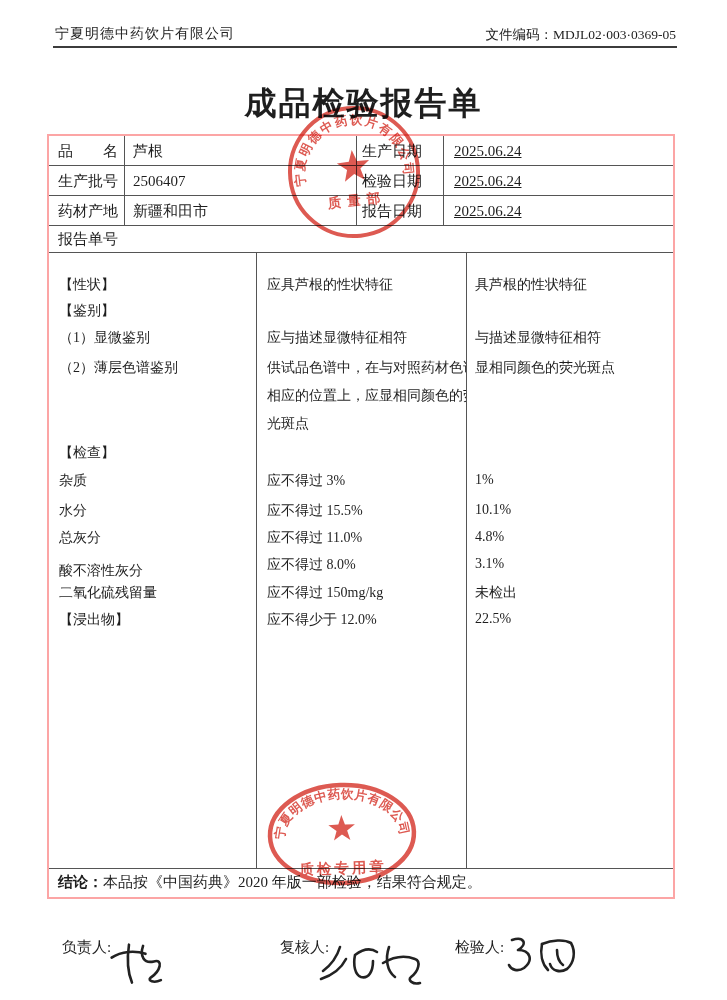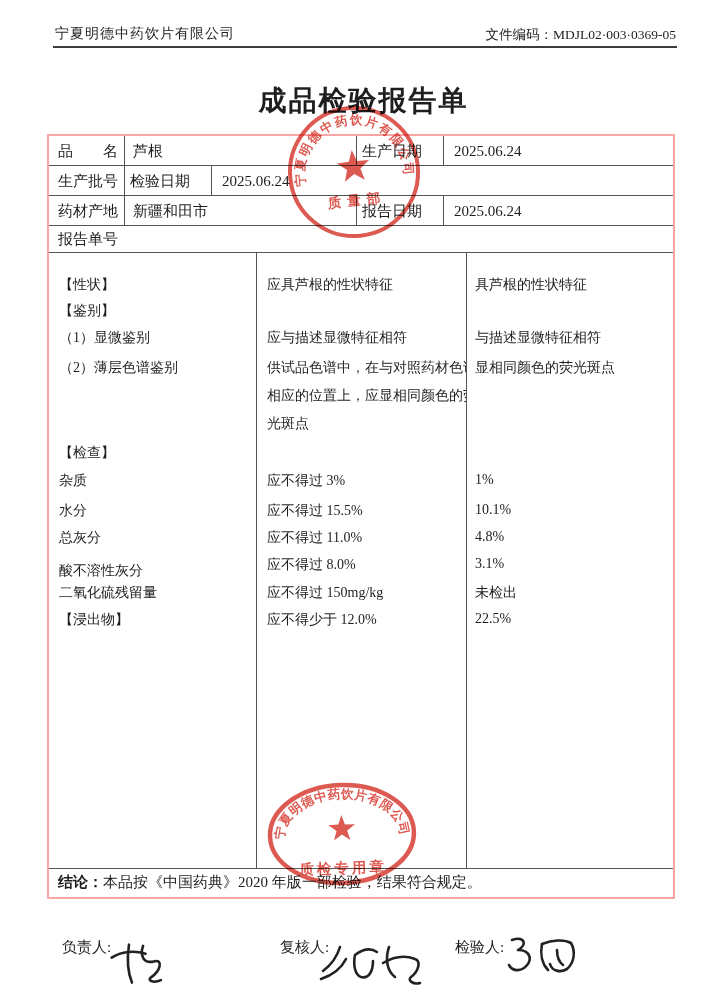--- a/index.html
+++ b/index.html
@@ -6,33 +6,33 @@
   body{
     width:727px;height:1000px;position:relative;background:#ffffff;
     font-family:"Liberation Serif","DejaVu Serif",serif;color:#1e1e1e;
     overflow:hidden;
   }
   .abs{position:absolute;}
   
   .hdr-company{left:55px;top:25px;font-size:14px;letter-spacing:1px;}
   .hdr-code{right:51px;top:26px;font-size:13.5px;}
   .hdr-rule{left:53px;right:50px;top:46px;height:2px;background:#3c3c3c;}
-  .doc-title{left:0;right:0;top:82px;text-align:center;font-size:28px;font-weight:bold;letter-spacing:2px;}
+  .doc-title{left:0;right:0;top:82px;text-align:center;font-size:32px;font-weight:bold;letter-spacing:2px;}
   
   .report-table{left:47px;top:134px;width:628px;border:2px solid #fca5a5;box-sizing:border-box;background:transparent;}
   .trow{display:flex;border-bottom:1px solid #555;box-sizing:border-box;}
   .trow:last-child{border-bottom:none;}
   .tcell{box-sizing:border-box;border-right:1px solid #555;overflow:hidden;white-space:nowrap;}
   .tcell:last-child{border-right:none;}
   .info-row{height:30px;line-height:30px;font-size:15px;}
   .info-row4{height:27px;line-height:27px;font-size:15px;}
   .c-label{width:76px;padding-left:9px;}
   .c-val{width:232px;padding-left:8px;}
   .c-dlabel{width:87px;padding-left:5px;}
-  .c-dval{flex:1;padding-left:10px;}
+  .c-dval{flex:1;padding-left:10px;text-decoration:underline;}
   .c-rlabel{width:308px;padding-left:9px;}
   .c-rval{flex:1;padding-left:10px;}
   .colhead-row{height:38px;font-size:14px;}
   .colhead-row .tcell{padding-top:8px;}
   .ch1{width:208px;padding-left:10px;}
   .ch2{width:210px;text-align:center;}
   .ch3{flex:1;text-align:center;}
   .underlined{text-decoration:underline;text-underline-offset:3px;}
   .body-row{height:616px;font-size:14px;}
   .bc1{width:208px;position:relative;}
@@ -64,20 +64,21 @@
 
   <div class="trow info-row">
     <div class="tcell c-label">品　　名</div>
     <div class="tcell c-val">芦根</div>
     <div class="tcell c-dlabel">生产日期</div>
     <div class="tcell c-dval">2025.06.24</div>
   </div>
 
   <div class="trow info-row">
     <div class="tcell c-label">生产批号</div>
+    <div class="tcell c-val">2506407</div>
     <div class="tcell c-dlabel">检验日期</div>
     <div class="tcell c-dval">2025.06.24</div>
   </div>
 
   <div class="trow info-row">
     <div class="tcell c-label">药材产地</div>
     <div class="tcell c-val">新疆和田市</div>
     <div class="tcell c-dlabel">报告日期</div>
     <div class="tcell c-dval">2025.06.24</div>
   </div>

